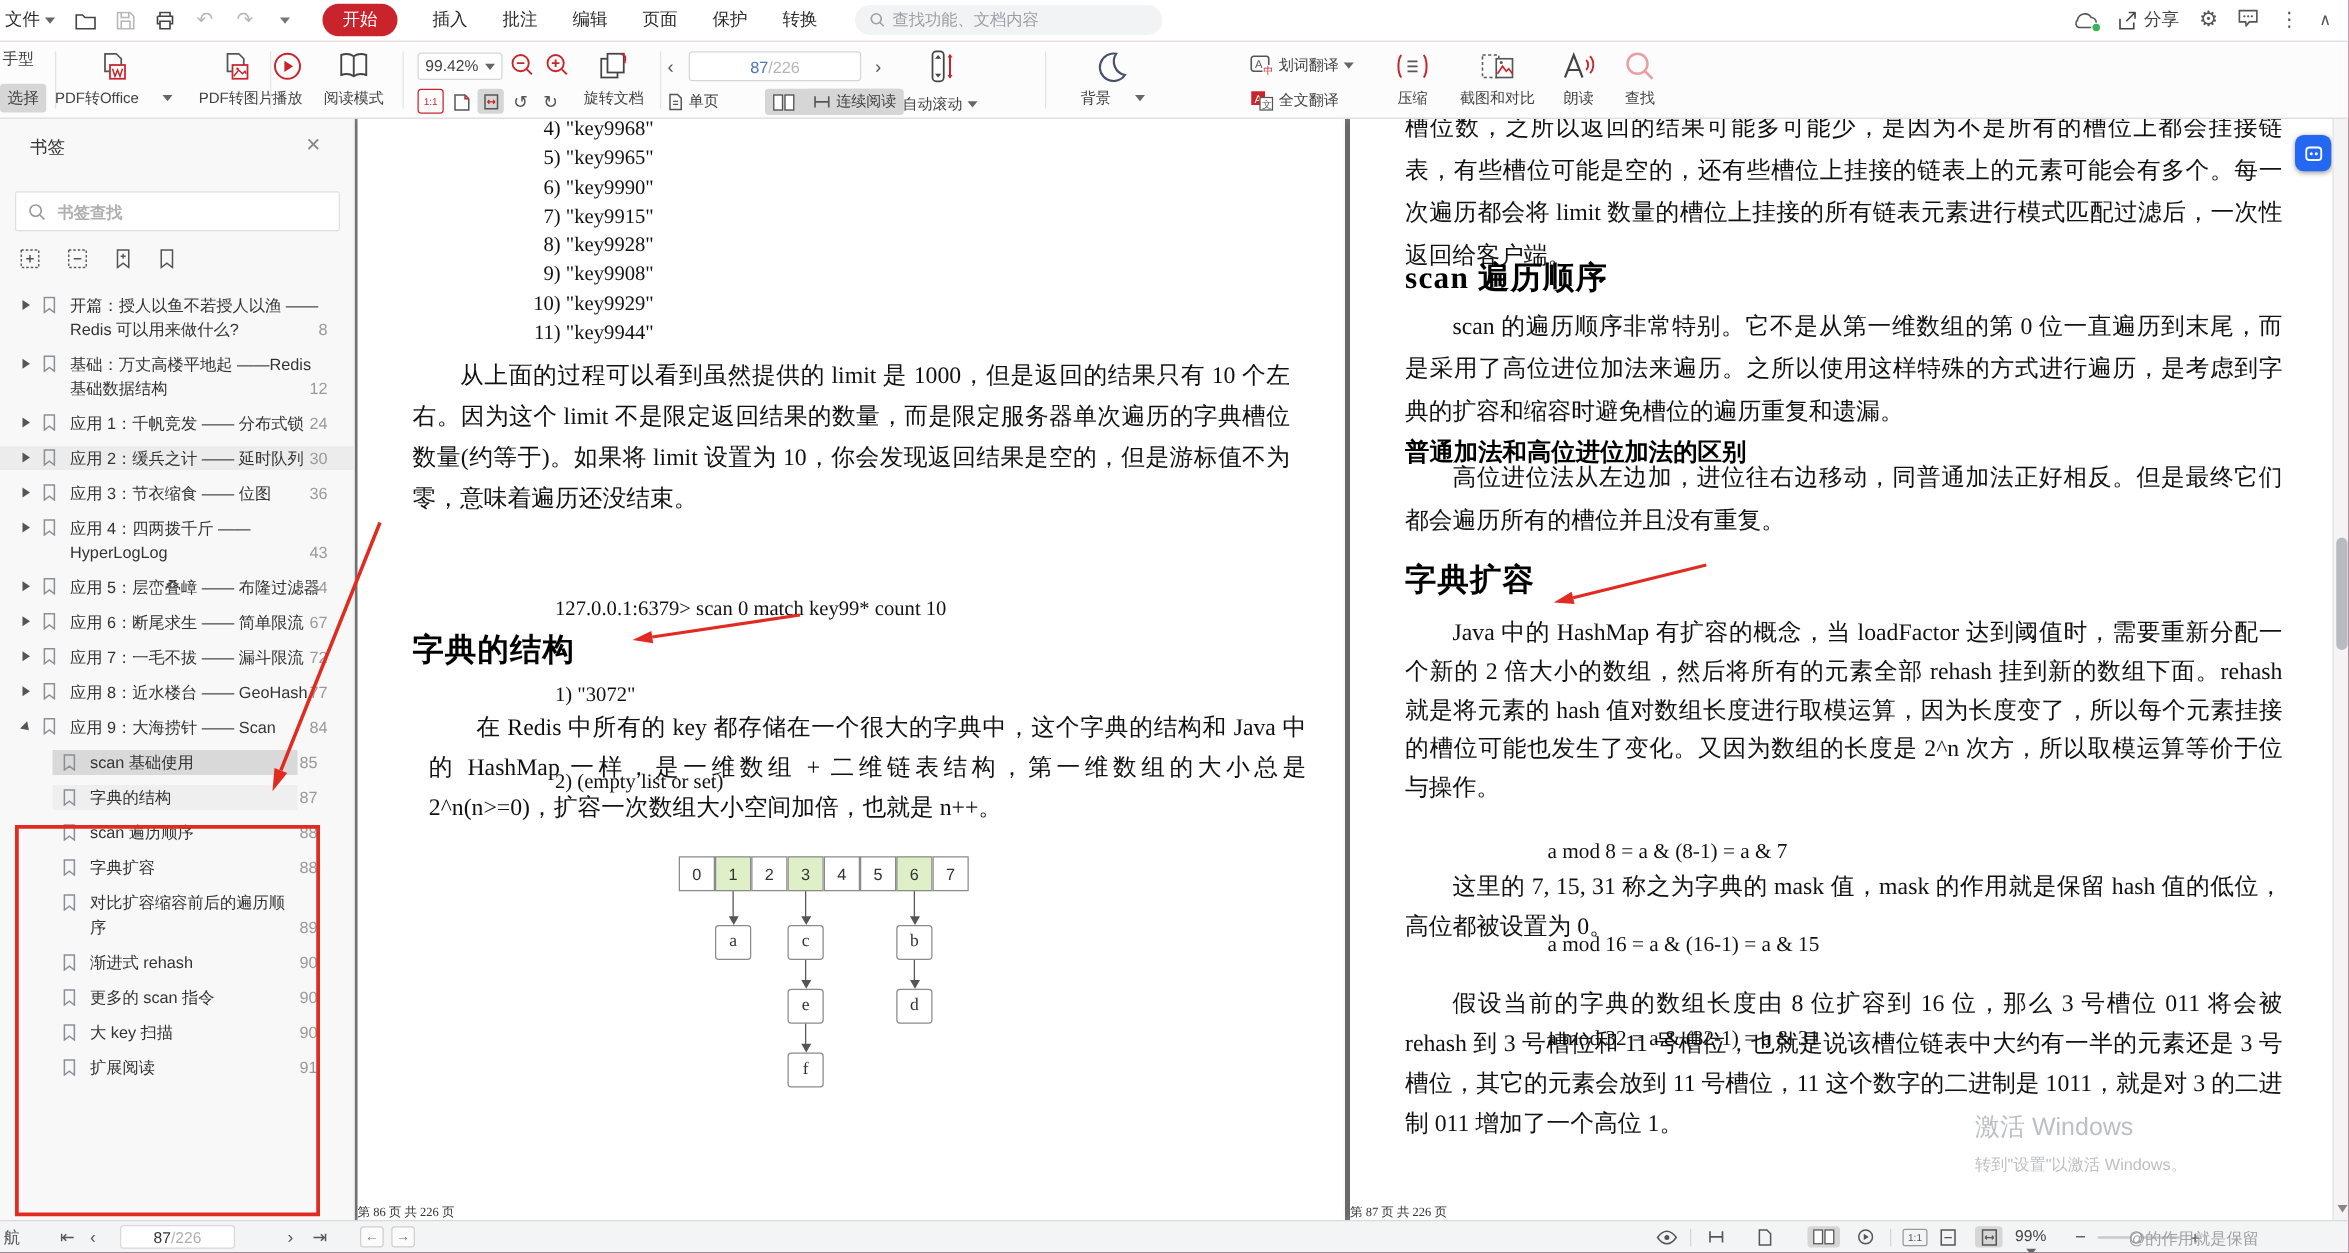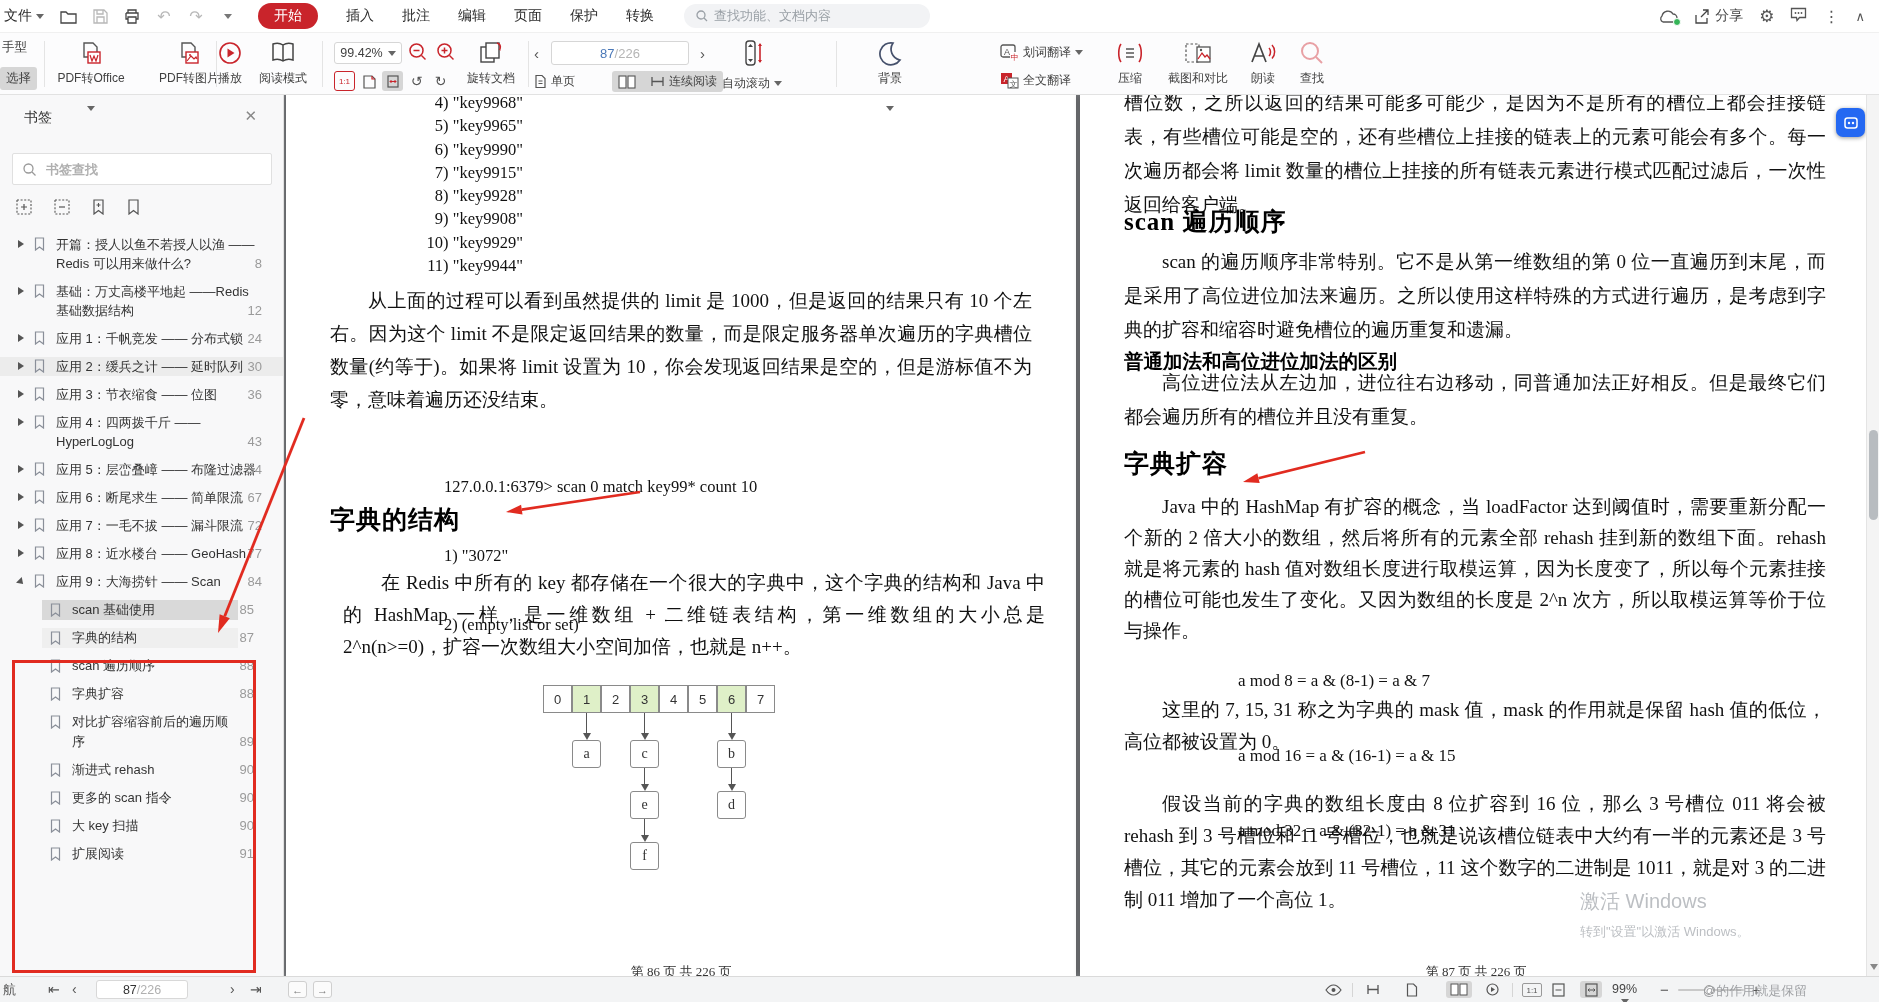--- a/index.html
+++ b/index.html
@@ -22,21 +22,21 @@
   .mb-right{margin-left:auto;display:flex;align-items:center;gap:16px;padding-right:14px;color:#444;}
   .mb-right .lbl{font-size:14px;margin-left:-10px;}
   .vellip{font-size:16px;color:#555;letter-spacing:0;}
   
   .toolbar{position:absolute;top:33px;left:0;width:100%;height:62px;background:#fcfcfd;
            border-bottom:1px solid #e2e2e2;z-index:19;font-size:12px;color:#414141;}
   .toolbar .abs{position:absolute;}
   .tdiv{position:absolute;top:8px;width:1px;height:46px;background:#e4e4e4;}
   .bigbtn{position:absolute;top:5px;text-align:center;font-size:12px;color:#414141;}
   .bigbtn .ic{height:30px;display:flex;align-items:center;justify-content:center;}
-  .bigbtn .tx{margin-top:2px;white-space:nowrap;display:flex;align-items:center;justify-content:center;gap:19px;flex-direction:column;}
+  .bigbtn .tx{margin-top:2px;white-space:nowrap;display:flex;align-items:center;justify-content:center;gap:19px;}
   .sel-gray{background:#d6d6d6;border-radius:3px;}
   .zoombox{position:absolute;left:334px;top:9px;width:68px;height:22px;border:1px solid #d6d6d6;background:#fff;
            border-radius:3px;display:flex;align-items:center;justify-content:center;gap:5px;font-size:12.5px;}
   .miniico{width:21px;height:20px;border-radius:3px;display:flex;align-items:center;justify-content:center;font-size:11px;color:#555;}
   .pagebox{position:absolute;left:551px;top:8px;width:138px;height:24px;background:#fff;border:1px solid #d6d6d6;
            border-radius:3px;display:flex;align-items:center;justify-content:center;font-size:13px;}
   .pagebox .cur{color:#4a78b8;}
   .pagebox .tot{color:#b5b5b5;}
   .chev{color:#555;font-size:15px;position:absolute;top:12px;}
   .rowbtn{position:absolute;top:38px;height:21px;display:flex;align-items:center;gap:4px;font-size:12px;padding:0 6px;white-space:nowrap;}
@@ -68,21 +68,21 @@
   .content{position:absolute;left:284px;top:95px;right:0;bottom:26px;background:#7b7d80;overflow:hidden;}
   .page{position:absolute;top:0;height:100%;background:#fff;box-shadow:0 0 6px rgba(0,0,0,.35);}
   .pageL{left:2px;width:790px;}
   .pageR{left:796px;width:792px;}
   .doc{font-family:"Liberation Serif","DejaVu Serif",serif;color:#111;}
   .para{position:absolute;left:44px;width:702px;text-align:justify;font-size:19px;}
   .ind{text-indent:2em;}
   .codeb{position:absolute;left:158px;font-size:16.5px;white-space:pre;}
   .h1doc{position:absolute;left:44px;font-family:"Liberation Sans","DejaVu Sans",sans-serif;font-weight:700;font-size:25px;color:#000;letter-spacing:1px;}
   .subh{position:absolute;left:44px;font-family:"Liberation Sans","DejaVu Sans",sans-serif;font-weight:700;font-size:19.5px;color:#000;}
-  .pfoot{position:absolute;left:0;width:100%;top:868px;text-align:center;font-size:13px;color:#333;}
+  .pfoot{position:absolute;left:0;width:100%;top:868px;font-size:10px;color:#333;}
   .wm1{position:absolute;left:500px;top:793px;font-size:20px;color:#bcbfc3;font-family:"Liberation Sans",sans-serif;}
   .wm2{position:absolute;left:500px;top:828px;font-size:13px;color:#bcbfc3;font-family:"Liberation Sans",sans-serif;}
   
   .dgcell{position:absolute;width:29px;height:28px;border:1px solid #8a8a8a;background:#fff;
           display:flex;align-items:center;justify-content:center;font-size:13px;font-family:"Liberation Sans",sans-serif;color:#333;}
   .dgcell.grn{background:#dff0c8;}
   .dgbox{position:absolute;width:29px;height:28px;border:1px solid #8a8a8a;border-radius:3px;background:#fff;
          display:flex;align-items:center;justify-content:center;font-size:14px;font-family:"Liberation Serif",serif;color:#333;}
   .dgarrow{position:absolute;width:1px;background:#555;}
   .dgarrow:after{content:"";position:absolute;bottom:-6px;left:-3.5px;border-left:4px solid transparent;border-right:4px solid transparent;border-top:7px solid #555;}

